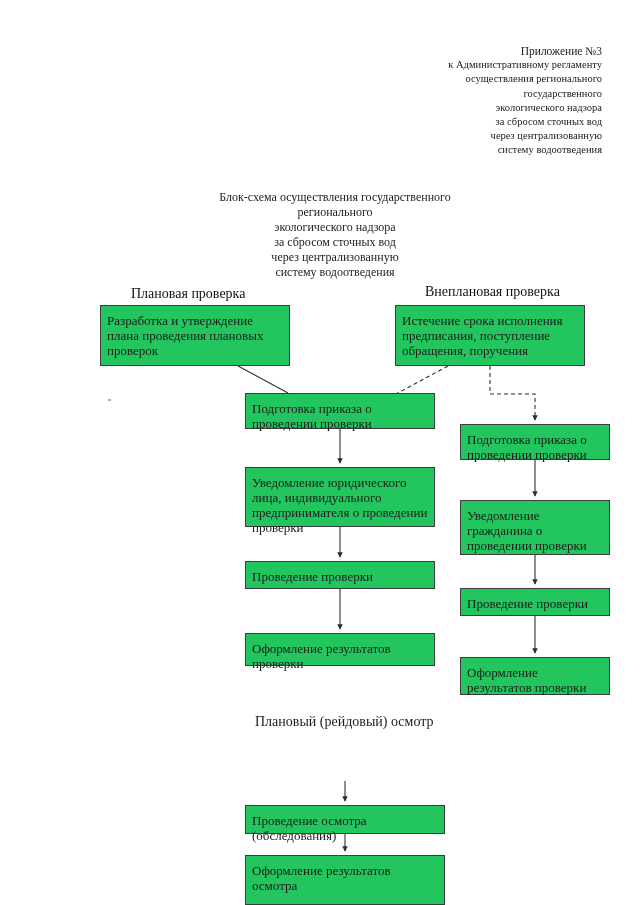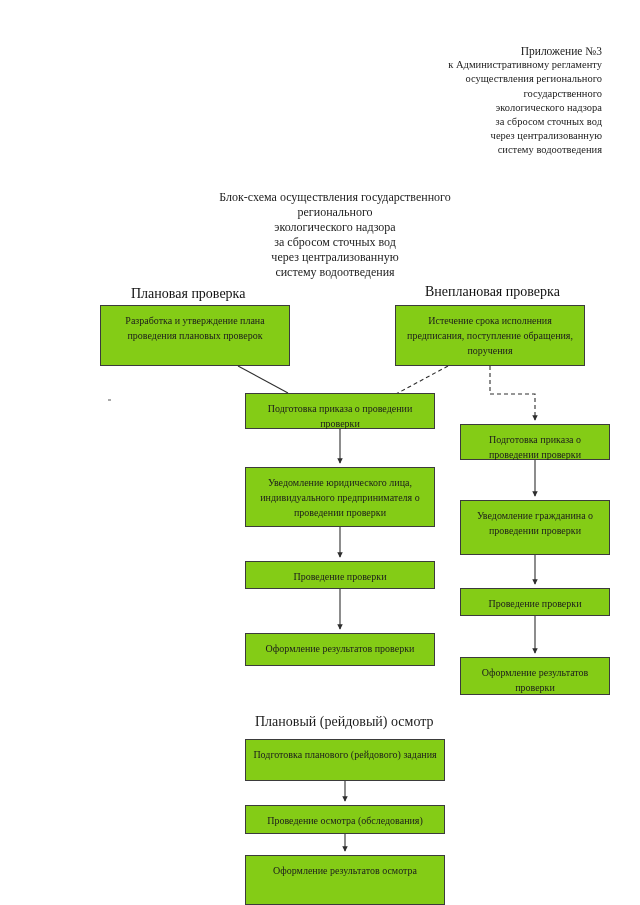--- a/index.html
+++ b/index.html
@@ -67,26 +67,26 @@
     white-space: nowrap;
     left: 255px;
     top: 714px;
   }
 
   
   .box {
     position: absolute;
     box-sizing: border-box;
     border: 1px solid #3b3b3b;
-    background: #84cc16;
+    background: #22c55e;
     display: flex;
     align-items: flex-start;
     justify-content: center;
-    text-align: center;
-    font-size: 10px;
+    text-align: left;
+    font-size: 13px;
     line-height: 15px;
     color: #1c1c1c;
     padding: 7px 6px 4px 6px;
   }
   .box .txt { display: block; width: 100%; }
 
   
   .box-plan-dev      { left: 100px; top: 305px;  width: 190px; height: 61px; }
   
   .box-unplan-trig   { left: 395px; top: 305px;  width: 190px; height: 61px; }
@@ -220,23 +220,20 @@
   <div class="box box-r-conduct">
     <span class="txt">Проведение проверки</span>
   </div>
 
   <div class="box box-r-results">
     <span class="txt">Оформление результатов проверки</span>
   </div>
 
   <div class="section-caption">Плановый (рейдовый) осмотр</div>
 
-  <div class="box box-b-task">
-    <span class="txt">Подготовка планового (рейдового) задания</span>
-  </div>
 
   <div class="box box-b-conduct">
     <span class="txt">Проведение осмотра (обследования)</span>
   </div>
 
   <div class="box box-b-results">
     <span class="txt">Оформление результатов осмотра</span>
   </div>
 
 </div>

